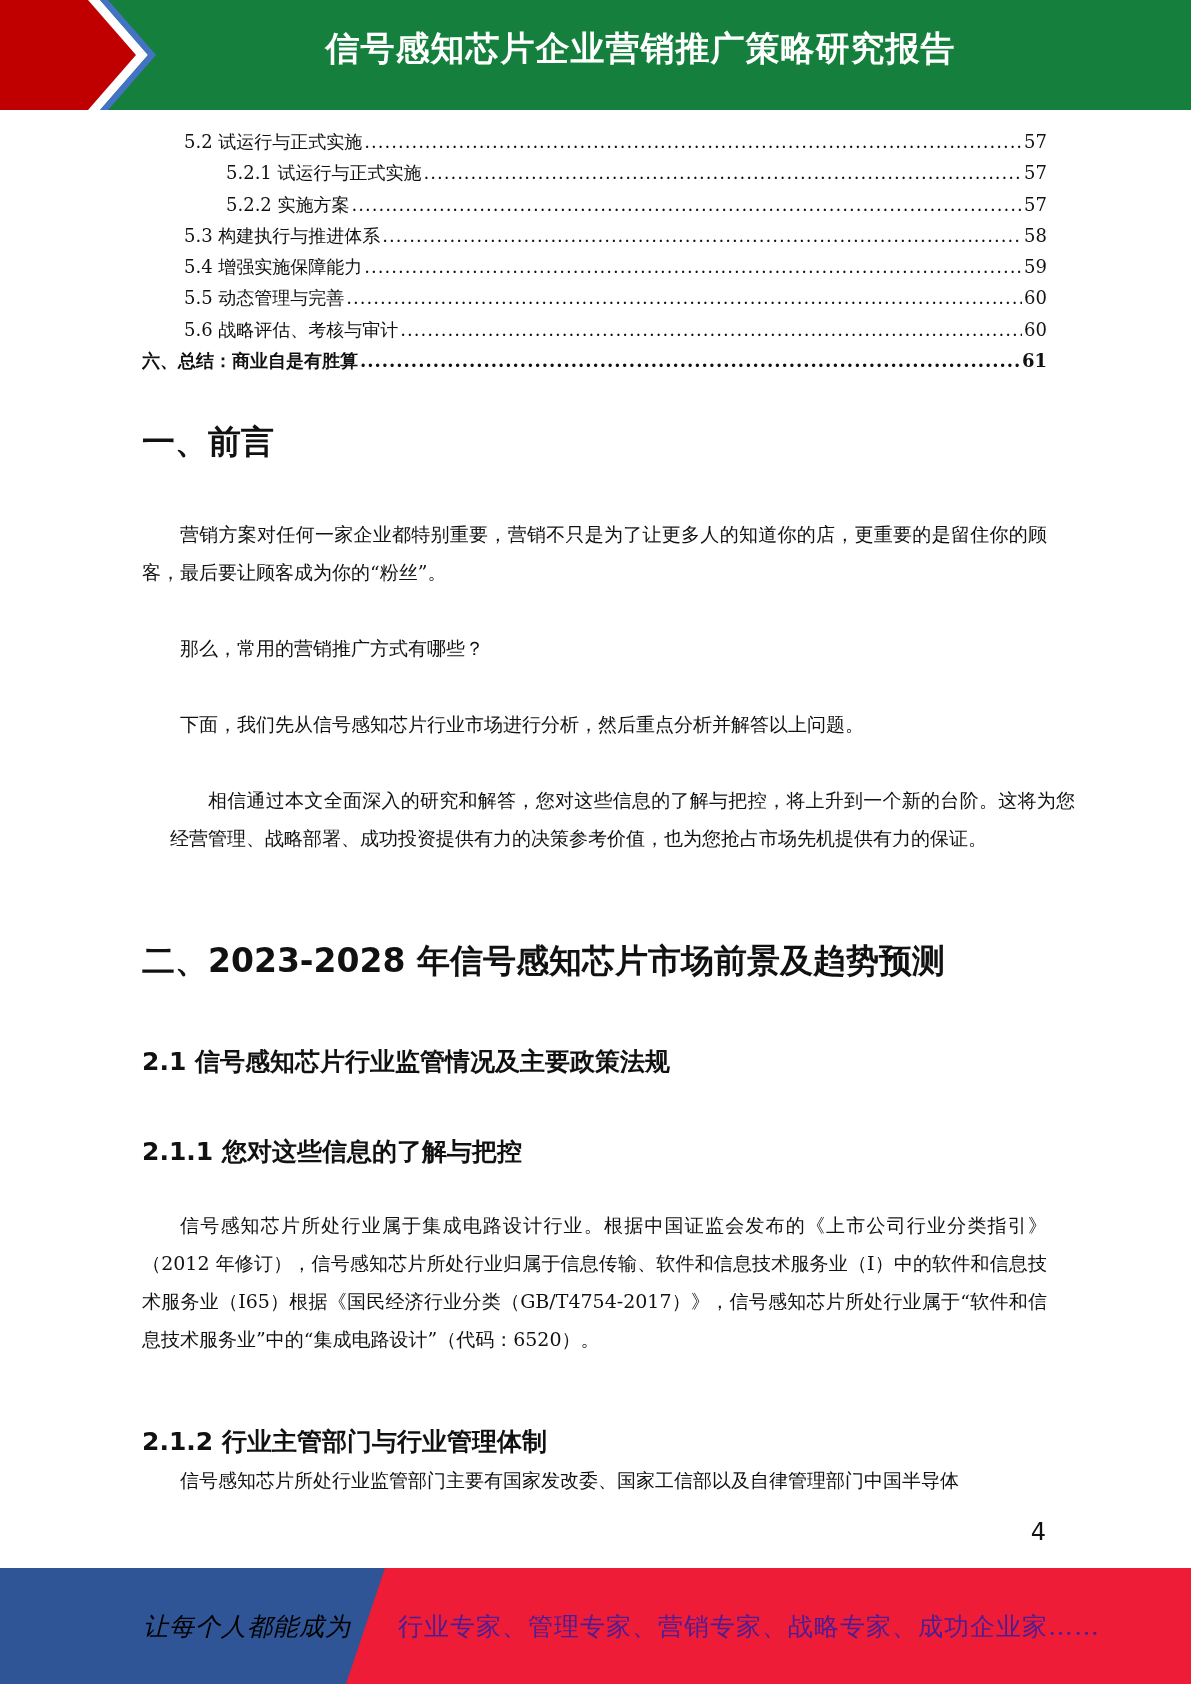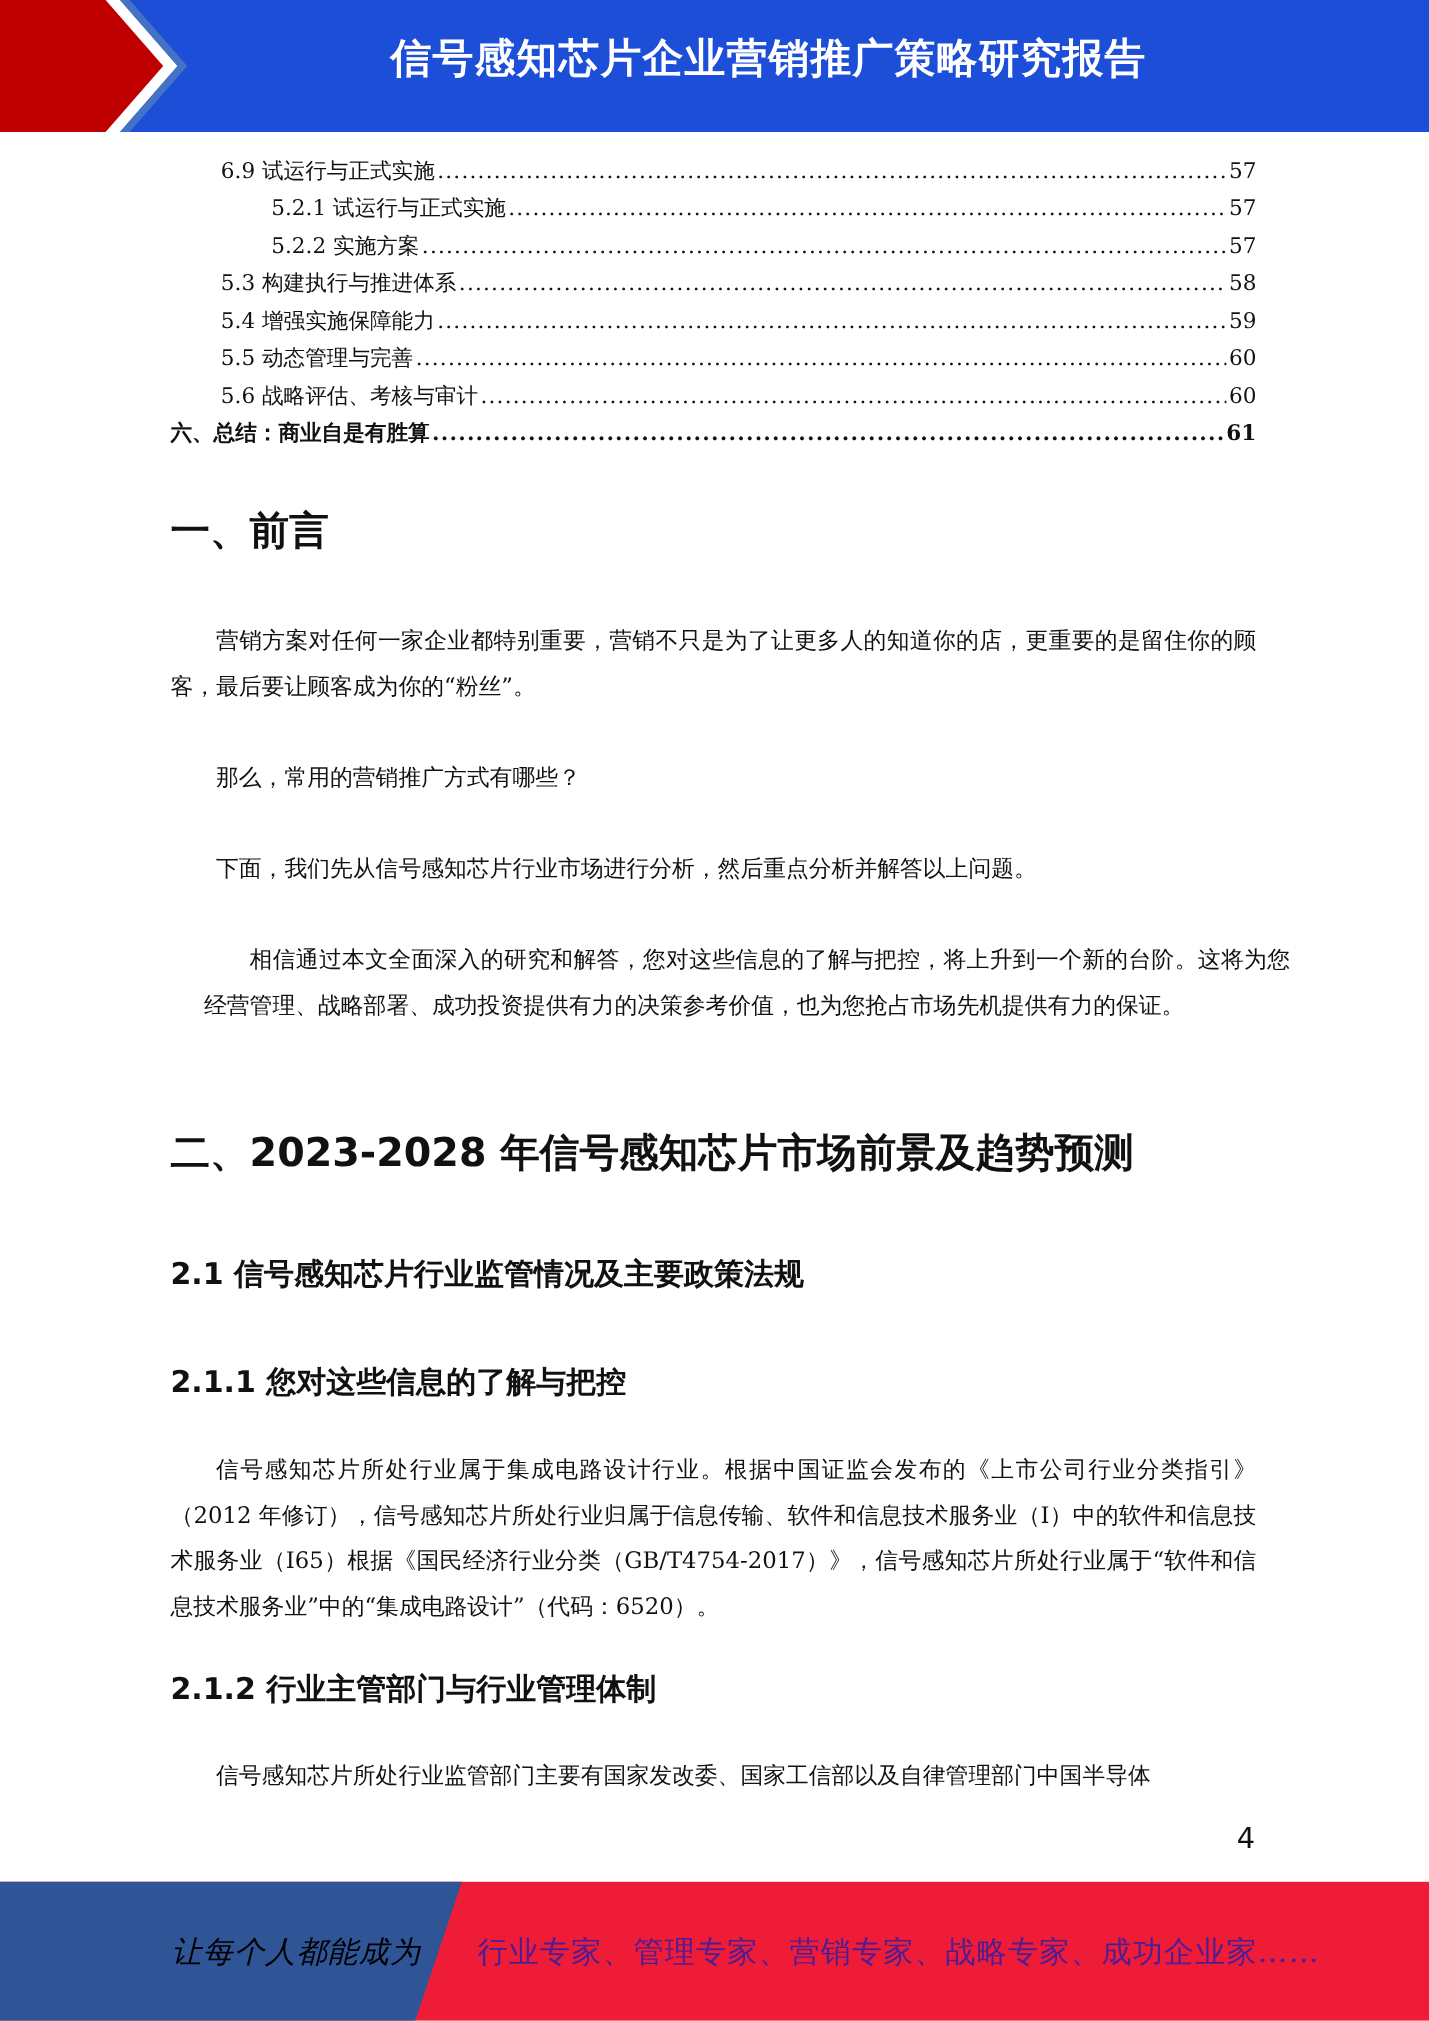--- a/index.html
+++ b/index.html
@@ -3,21 +3,21 @@
 <meta charset="utf-8">
 <style>
   html, body { margin: 0; padding: 0; }
   body {
     width: 1191px; height: 1684px; position: relative; overflow: hidden;
     background: #ffffff; color: #111;
     font-family: "DejaVu Serif", "Liberation Serif", serif;
   }
   .header {
     position: absolute; left: 0; top: 0; width: 1191px; height: 110px;
-    background: #1d4ed8;
+    background: #15803d;
   }
   .header svg { position: absolute; left: 0; top: 0; }
   .header-title {
     position: absolute; left: 0; right: 0; top: 26px; text-align: center;
     padding-left: 90px;
     color: #fff; font-family: "DejaVu Sans", sans-serif; font-weight: bold;
     font-size: 34px; letter-spacing: 1px;
   }
   .toc { position: absolute; left: 142px; top: 130px; width: 905px; }
   .toc-row {
@@ -69,21 +69,21 @@
   <svg width="1191" height="110">
     <polygon points="0,0 100,0 148,55 100,110 0,110" fill="#ffffff"></polygon>
     <polygon points="0,0 88,0 136,55 88,110 0,110" fill="#c00000"></polygon>
     <polygon points="100,0 108,0 156,55 108,110 100,110 148,55" fill="#4472c4"></polygon>
   </svg>
   <div class="header-title">信号感知芯片企业营销推广策略研究报告</div>
 </div>
 
 <div class="toc">
   <div class="toc-row l2">
-    <span class="toc-label">6.9  试运行与正式实施</span>
+    <span class="toc-label">5.2  试运行与正式实施</span>
     <span class="toc-dots"></span>
     <span class="toc-page">57</span>
   </div>
   <div class="toc-row l3">
     <span class="toc-label">5.2.1 试运行与正式实施</span>
     <span class="toc-dots"></span>
     <span class="toc-page">57</span>
   </div>
   <div class="toc-row l3">
     <span class="toc-label">5.2.2  实施方案</span>
@@ -120,21 +120,21 @@
 <h1 class="sec" style="top:420px;">一、前言</h1>
 <p class="para" style="top:515px;">营销方案对任何一家企业都特别重要，营销不只是为了让更多人的知道你的店，更重要的是留住你的顾客，最后要让顾客成为你的“粉丝”。</p>
 <p class="para" style="top:629px;">那么，常用的营销推广方式有哪些？</p>
 <p class="para" style="top:705px;">下面，我们先从信号感知芯片行业市场进行分析，然后重点分析并解答以上问题。</p>
 <p class="para" style="top:781px;margin-left:28px;">相信通过本文全面深入的研究和解答，您对这些信息的了解与把控，将上升到一个新的台阶。这将为您经营管理、战略部署、成功投资提供有力的决策参考价值，也为您抢占市场先机提供有力的保证。</p>
 
 <h1 class="sec" style="top:939px;">二、2023-2028 年信号感知芯片市场前景及趋势预测</h1>
 <h2 class="sub" style="top:1045px;">2.1  信号感知芯片行业监管情况及主要政策法规</h2>
 <h2 class="sub" style="top:1135px;">2.1.1  您对这些信息的了解与把控</h2>
 <p class="para" style="top:1206px;">信号感知芯片所处行业属于集成电路设计行业。根据中国证监会发布的《上市公司行业分类指引》（2012 年修订），信号感知芯片所处行业归属于信息传输、软件和信息技术服务业（I）中的软件和信息技术服务业（I65）根据《国民经济行业分类（GB/T4754-2017）》，信号感知芯片所处行业属于“软件和信息技术服务业”中的“集成电路设计”（代码：6520）。</p>
-<h2 class="sub" style="top:1391px;text-align:center;">2.1.2  行业主管部门与行业管理体制</h2>
+<h2 class="sub" style="top:1425px;text-align:center;">2.1.2  行业主管部门与行业管理体制</h2>
 <p class="para" style="top:1461px; white-space:nowrap; overflow:hidden;">信号感知芯片所处行业监管部门主要有国家发改委、国家工信部以及自律管理部门中国半导体</p>
 
 <div class="page-num">4</div>
 
 <div class="footer">
   <svg width="1191" height="116">
     <rect x="0" y="0" width="1191" height="116" fill="#ee1c37"></rect>
     <polygon points="0,0 385,0 346,116 0,116" fill="#2f5597"></polygon>
   </svg>
   <div class="footer-left">让每个人都能成为</div>

